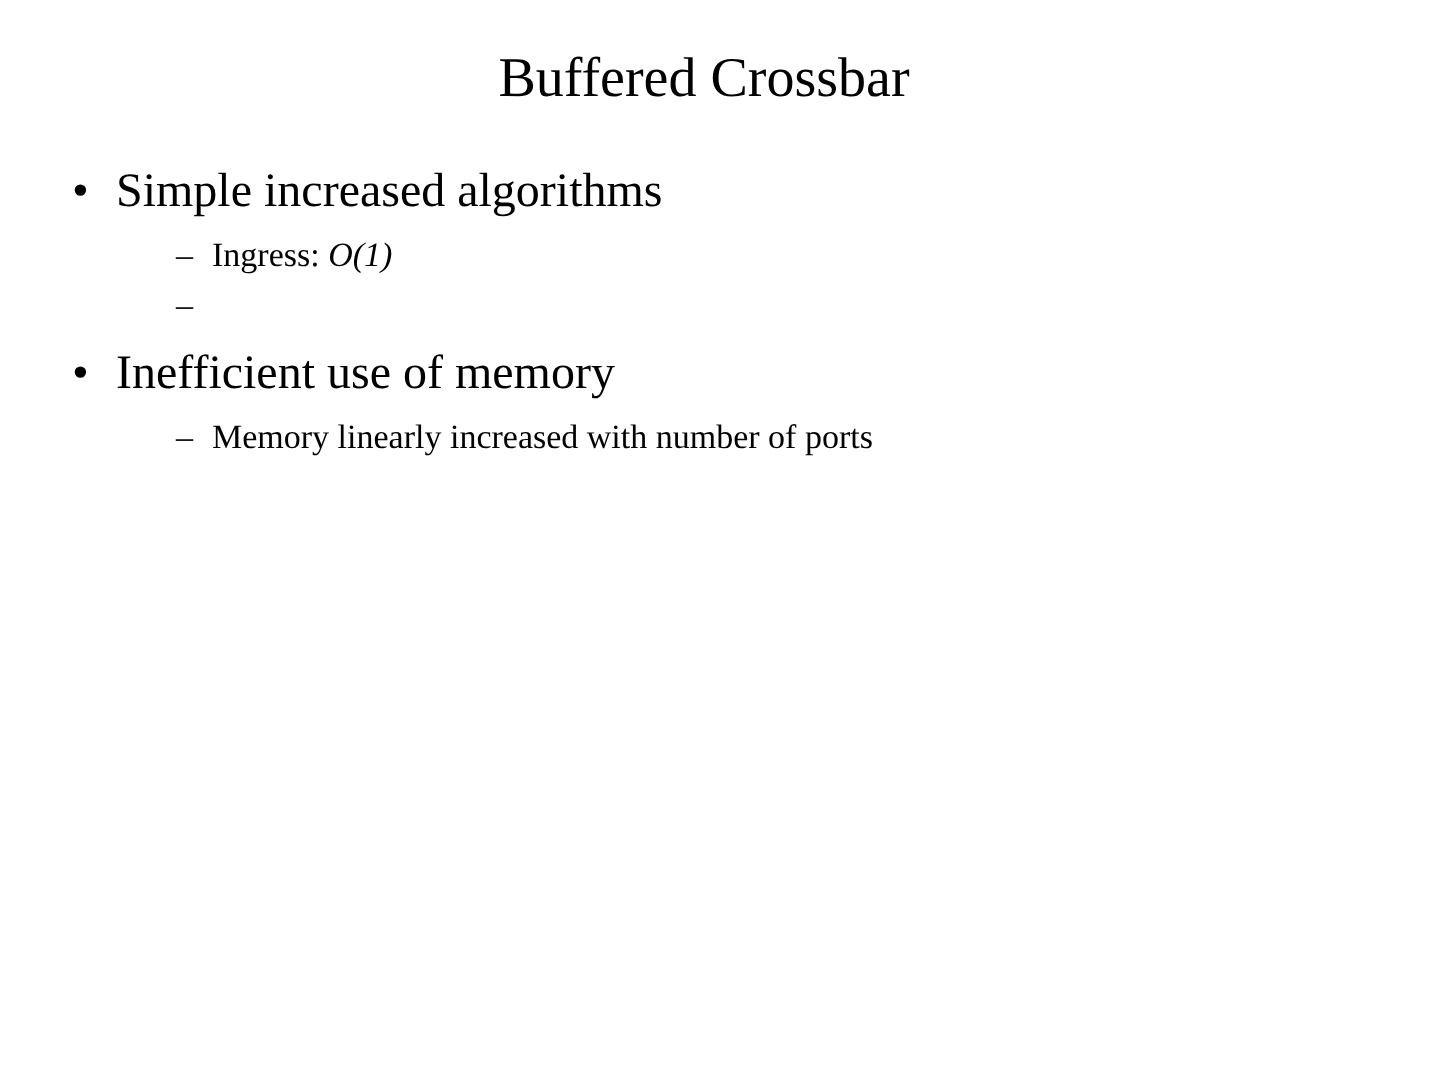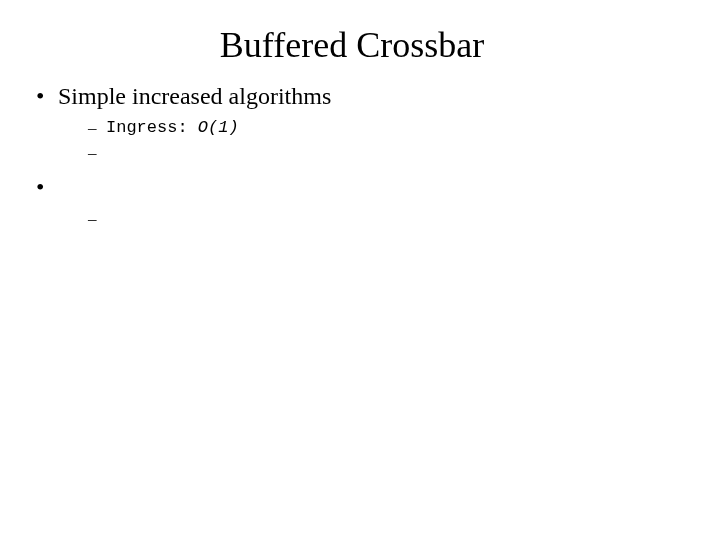--- a/index.html
+++ b/index.html
@@ -16,21 +16,21 @@
     width: 720px;
     height: 540px;
     box-sizing: border-box;
   }
   .title {
     position: absolute;
     top: 24px;
     left: 0;
     right: 16px;
     text-align: center;
-    font-size: 36px;
+    font-size: 28px;
     font-weight: 400;
   }
   .body {
     position: absolute;
     top: 82px;
     left: 36px;
     right: 36px;
   }
   .l1 {
     display: flex;
@@ -56,21 +56,20 @@
     font-size: 17px;
     margin-bottom: 4px;
   }
   .l2 .dash {
     width: 18px;
     flex: 0 0 18px;
     line-height: 1.25;
   }
   .l2 .text {
     line-height: 1.25;
-    font-family: Liberation Mono, monospace;
   }
   .ital {
     font-style: italic;
   }
 </style>
 </head>
 <body>
 
 <div class="slide">
 
@@ -89,21 +88,25 @@
           <span>Ingress: </span><span class="ital">O(1)</span>
         </div>
       </div>
       <div class="l2">
         <div class="dash">–</div>
       </div>
     </div>
 
     <div class="l1">
       <div class="bullet">•</div>
+      <div class="text">Inefficient use of memory</div>
     </div>
     <div class="l2-group">
       <div class="l2">
         <div class="dash">–</div>
+        <div class="text">
+          <span>Memory linearly increased with number of ports</span><span class="ital"></span>
+        </div>
       </div>
     </div>
 
   </div>
 </div>
 
 </body></html>

